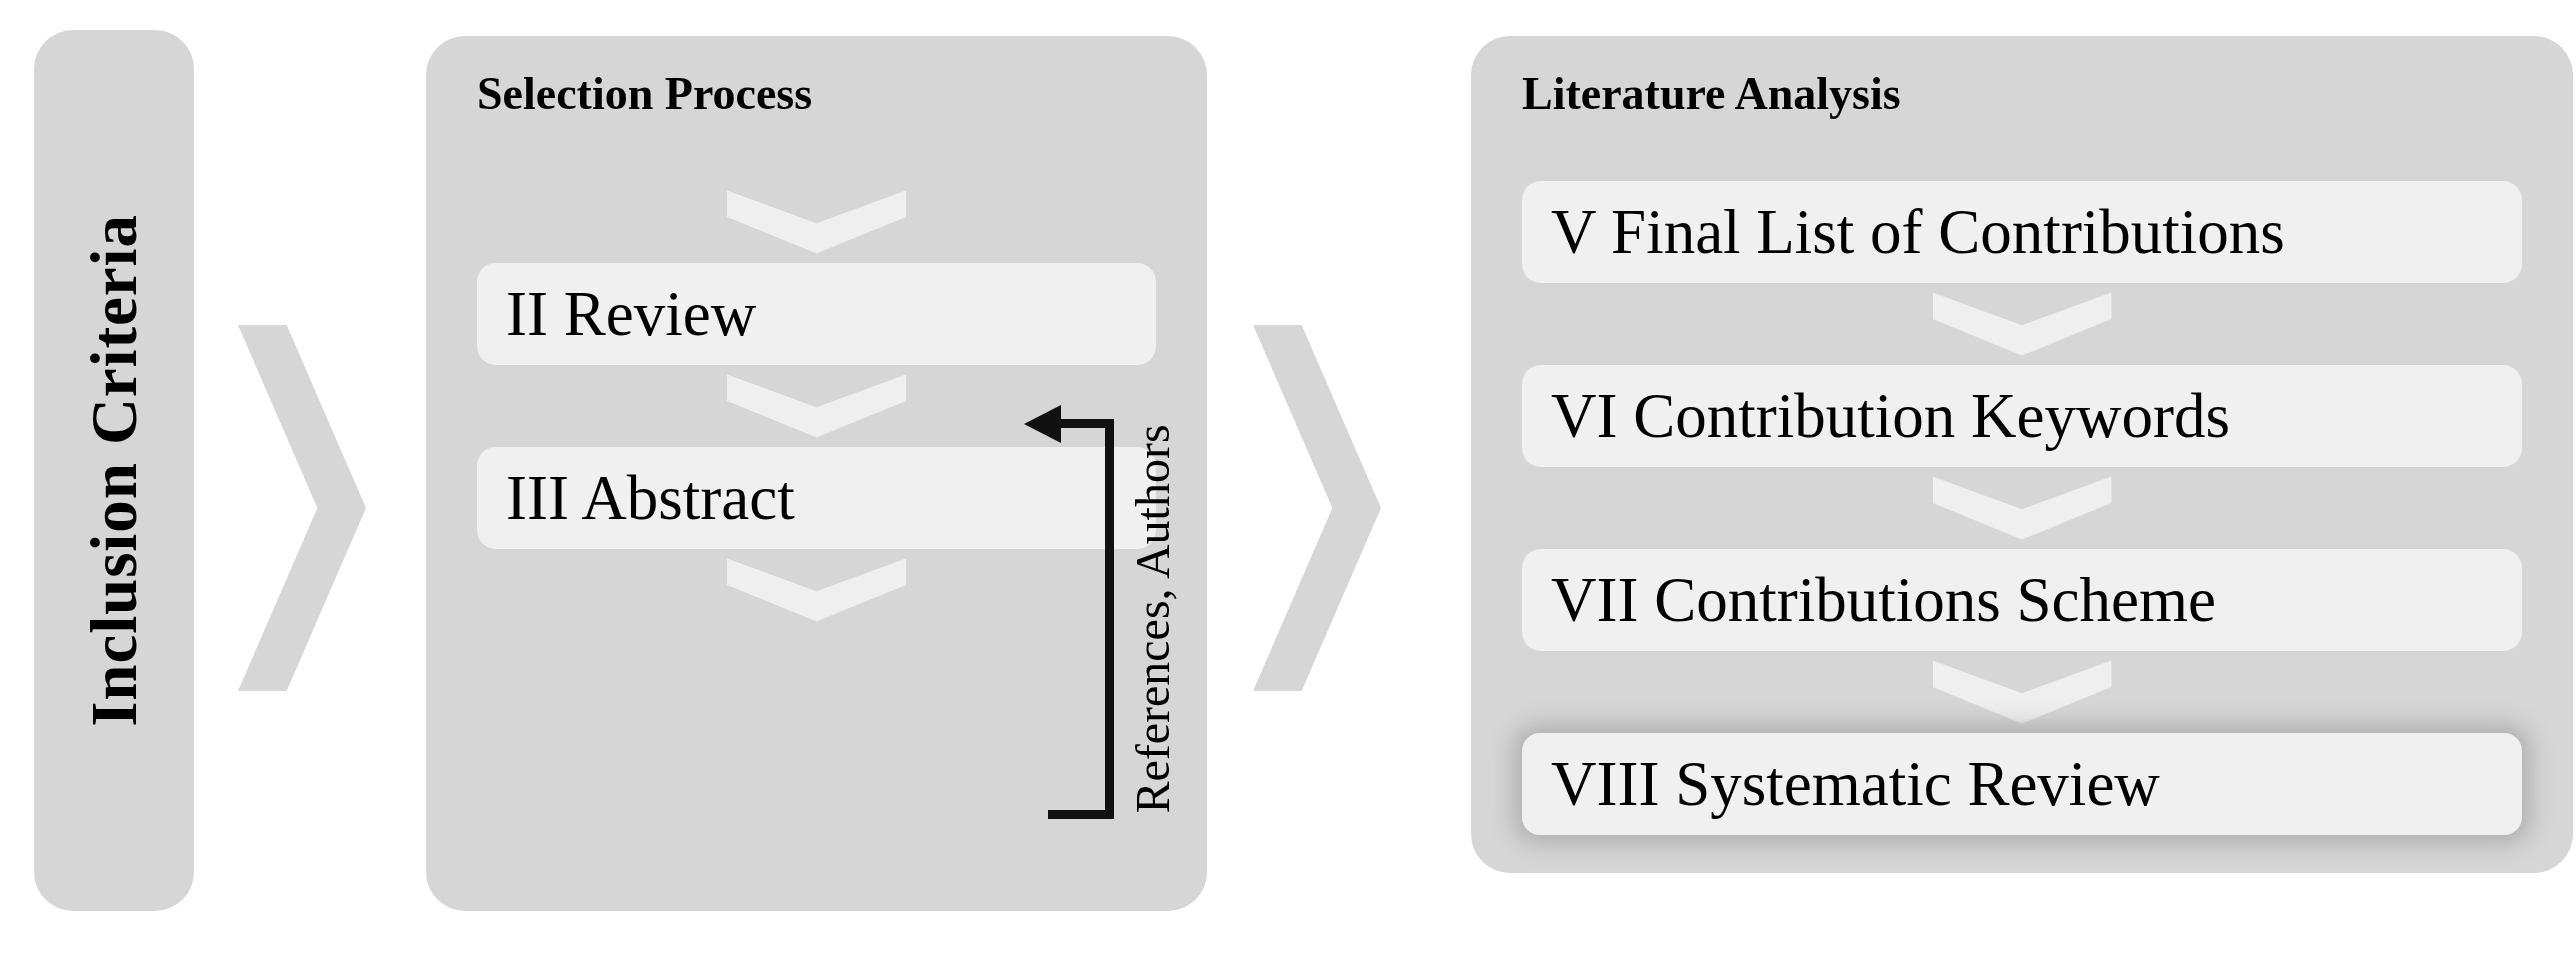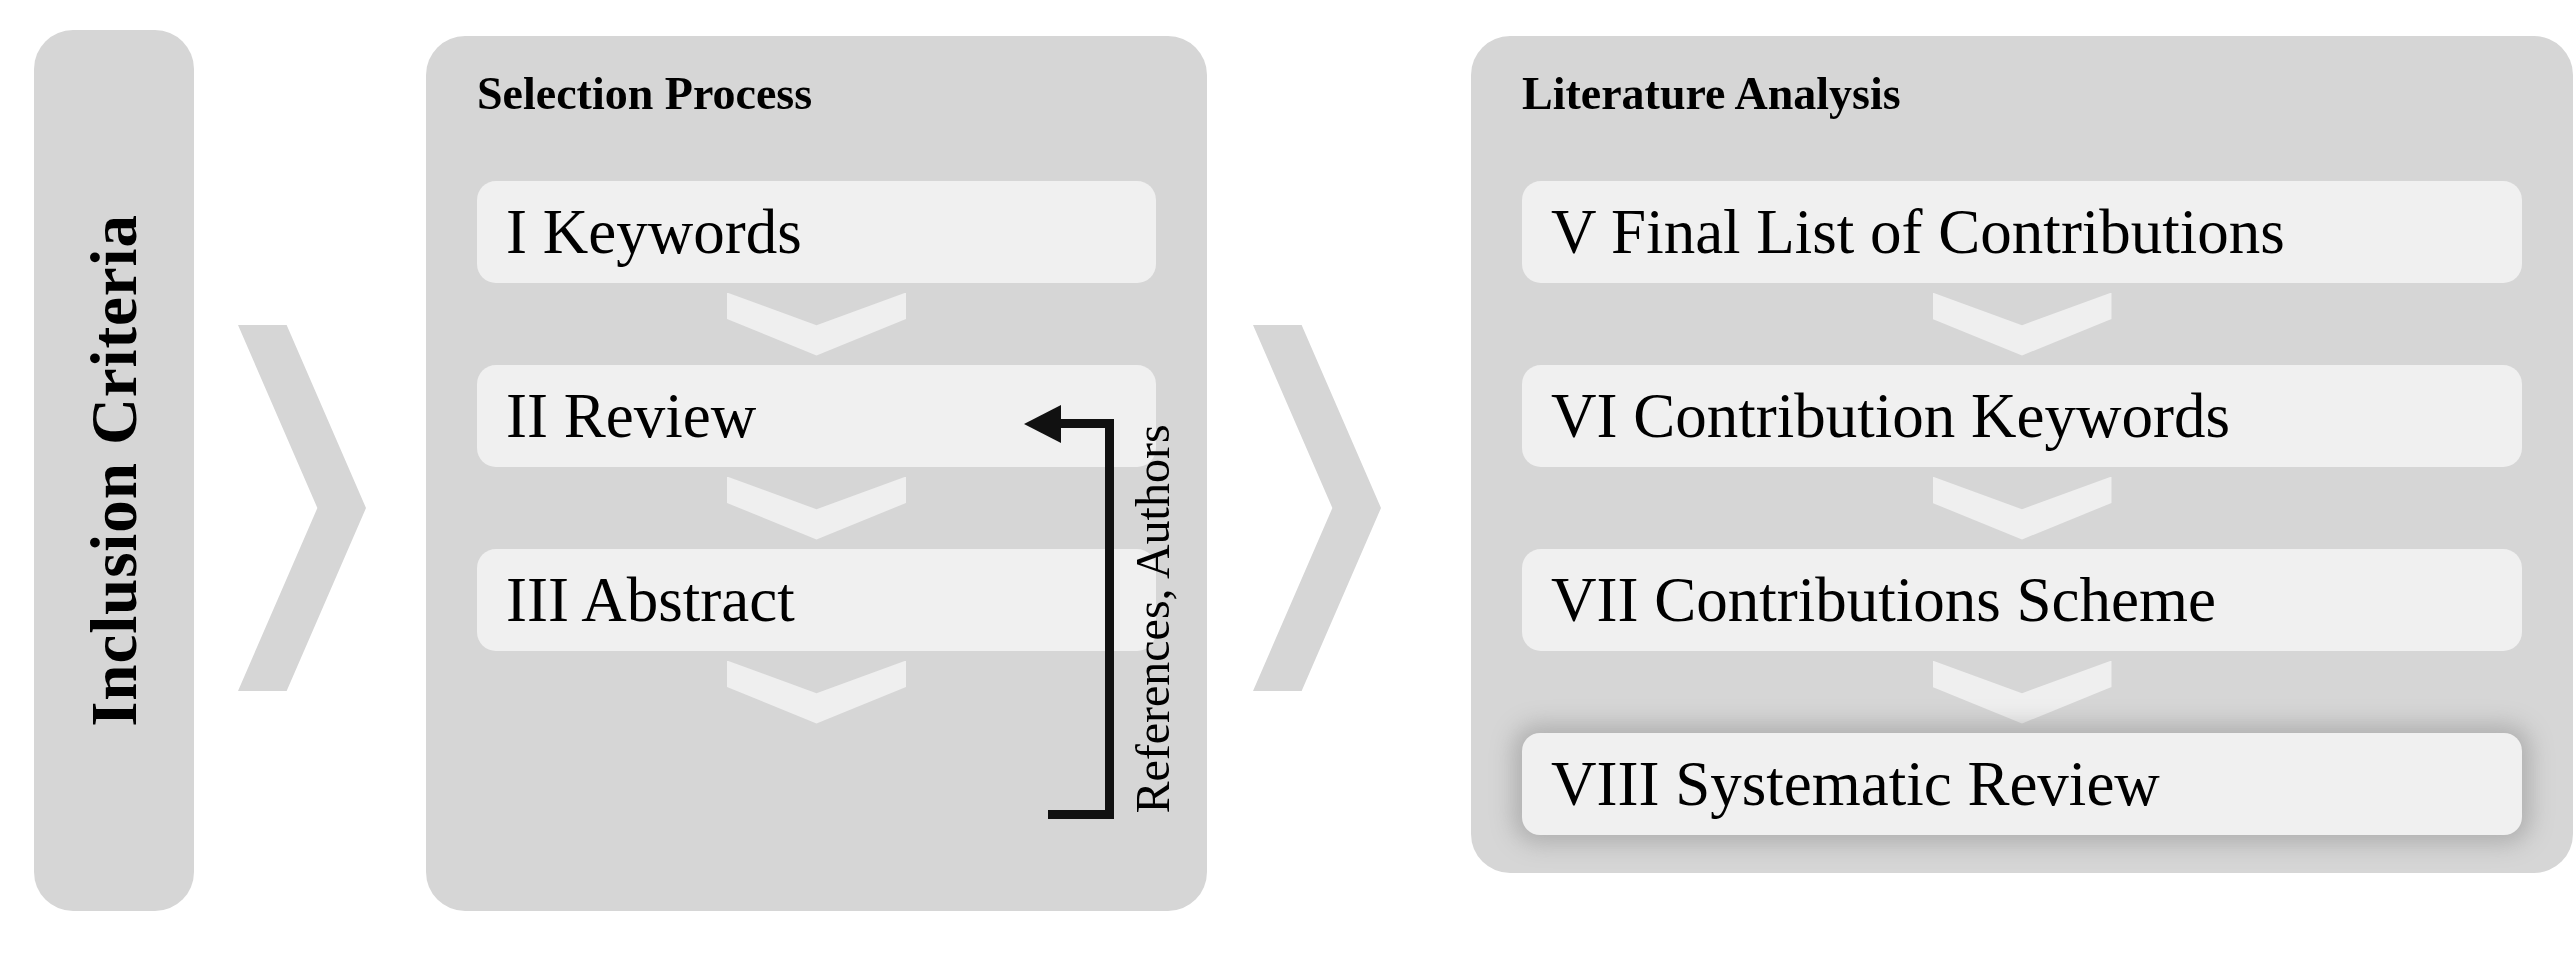--- a/index.html
+++ b/index.html
@@ -174,23 +174,20 @@
     </div>
   </div>
 
   <div class="big-chev big-chev-1"></div>
 
   <div class="panel panel-selection">
     <div class="panel-title">Selection Process</div>
 
     <div class="steps">
 
-      <div class="step-box">
-        <span class="step-label">I Keywords</span>
-      </div>
 
       <div class="chev-sep">
         <i></i>
       </div>
 
       <div class="step-box">
         <span class="step-label">II Review</span>
       </div>
 
       <div class="chev-sep">

